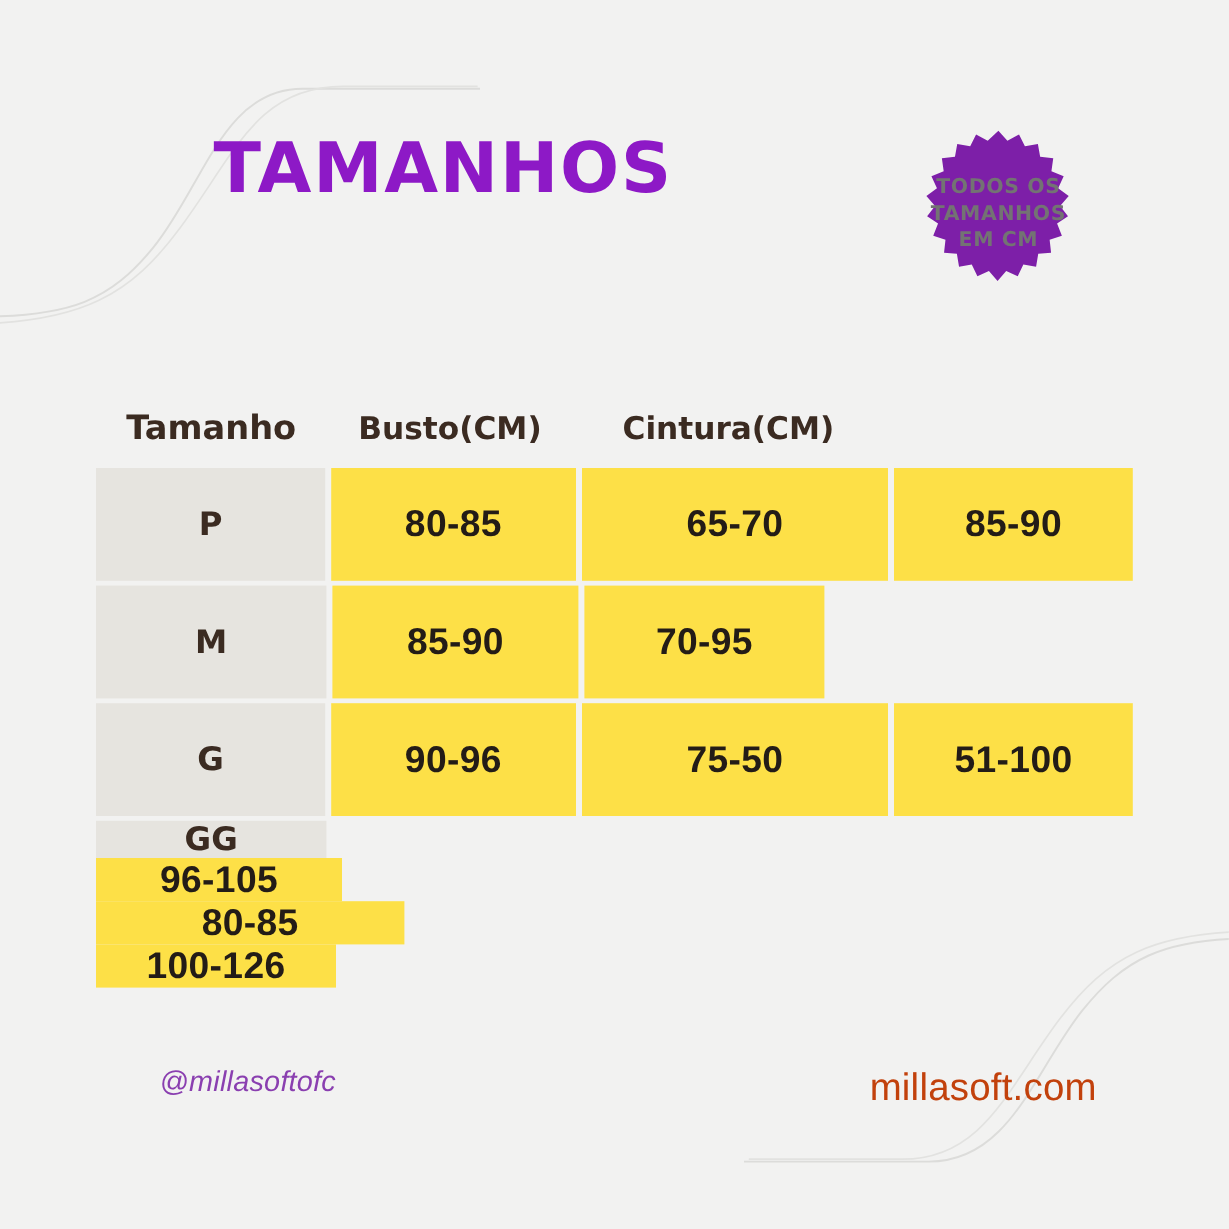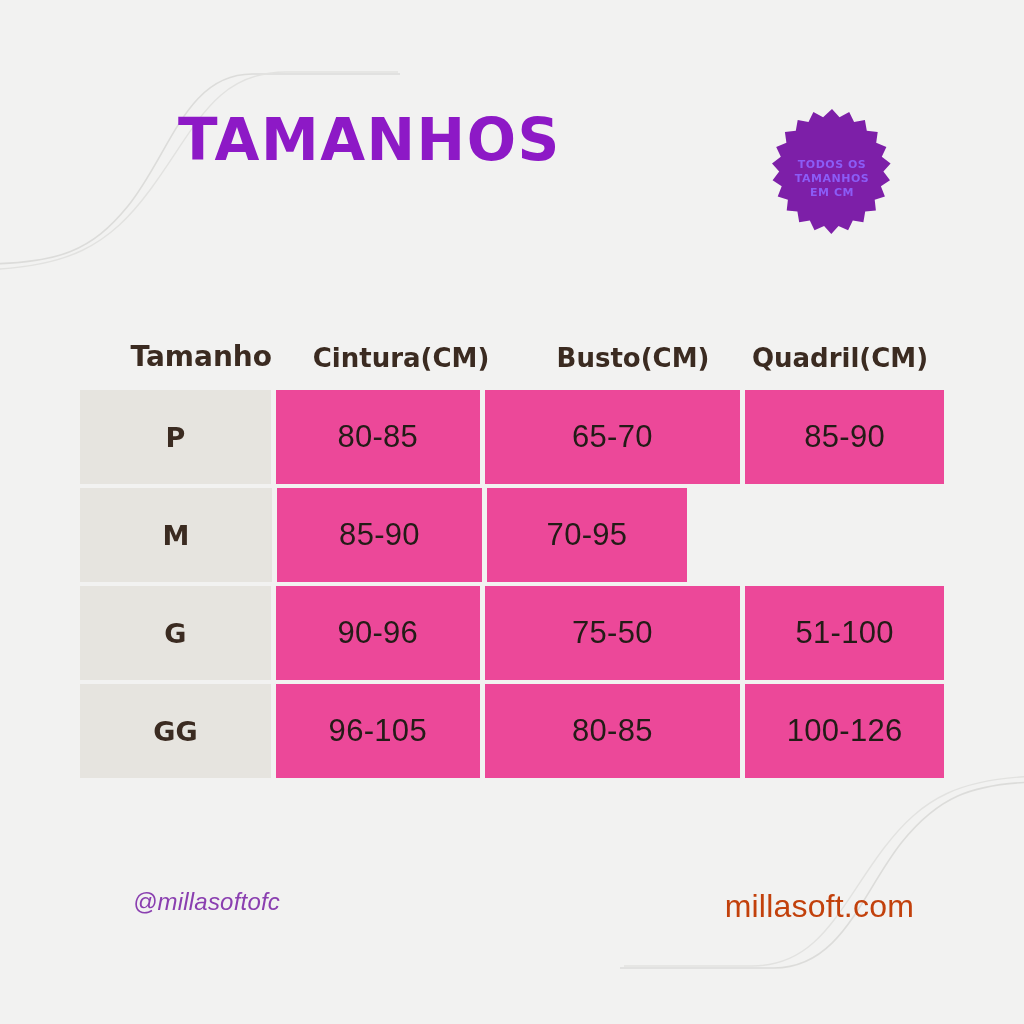--- a/index.html
+++ b/index.html
@@ -58,24 +58,24 @@
     width: 150px;
     height: 150px;
     display: flex;
     flex-direction: column;
     align-items: center;
     justify-content: center;
   }
   .badge-line {
     font-family: "DejaVu Sans", sans-serif;
     font-weight: bold;
-    font-size: 11px;
+    font-size: 17px;
     line-height: 1.28;
     letter-spacing: 0.5px;
-    color: #8b5cf6;
+    color: #737373;
     white-space: nowrap;
   }
 
   
   .table-wrap {
     position: absolute;
     left: 80px;
     top: 320px;
     width: 864px;
   }
@@ -84,56 +84,56 @@
     align-items: flex-end;
     height: 56px;
   }
   .head-cell {
     font-family: "DejaVu Sans", sans-serif;
     font-weight: bold;
     color: #3b2b21;
     text-align: center;
     white-space: nowrap;
   }
-  .head-cell.c0 { width: 192px; font-size: 28px; padding-bottom: 3px; text-align: right; }
+  .head-cell.c0 { width: 192px; font-size: 28px; padding-bottom: 3px; }
   .head-cell.c1 { width: 206px; font-size: 26px; padding-bottom: 3px; }
   .head-cell.c2 { width: 258px; font-size: 26px; padding-bottom: 3px; }
   .head-cell.c3 { width: 208px; font-size: 26px; padding-bottom: 3px; }
 
   .grid {
     margin-top: 14px;
   }
   .row {
     display: flex;
     height: 94px;
     margin-bottom: 4px;
   }
-  .row:last-child { margin-bottom: 0; }
+  .row:last-child { margin-bottom: 0; flex-direction: column; }
 
   .cell {
     display: flex;
     align-items: center;
     justify-content: center;
     margin-right: 5px;
     box-sizing: border-box;
   }
   .cell:last-child { margin-right: 0; }
 
   .cell.size {
     width: 192px;
     background: #e6e4df;
     font-family: "DejaVu Sans", sans-serif;
     font-weight: bold;
     font-size: 27px;
     color: #3b2b21;
   }
   .cell.val {
-    background: #ec4899;
-    font-family: "Liberation Sans", sans-serif;
-    font-weight: 400;
+    background: #fde047;
+    font-family: "Liberation Sans", sans-serif;
+    font-weight: 700;
     font-size: 31px;
     color: #231c17;
     letter-spacing: 0.3px;
   }
   .cell.v1 { width: 205px; }
   .cell.v2 { width: 257px; }
   .cell.v3 { width: 200px; }
 
   
   .footer {
@@ -194,23 +194,22 @@
     <div class="badge-line">TODOS OS</div>
     <div class="badge-line">TAMANHOS</div>
     <div class="badge-line">EM CM</div>
   </div>
 </div>
 
 <div class="table-wrap">
 
   <div class="head-row">
     <div class="head-cell c0">Tamanho</div>
+    <div class="head-cell c1">Busto(CM)</div>
     <div class="head-cell c2">Cintura(CM)</div>
-    <div class="head-cell c1">Busto(CM)</div>
-    <div class="head-cell c3">Quadril(CM)</div>
   </div>
 
   <div class="grid">
 
     <div class="row">
       <div class="cell size">P</div>
       <div class="cell val v1">80-85</div>
       <div class="cell val v2">65-70</div>
       <div class="cell val v3">85-90</div>
     </div>

